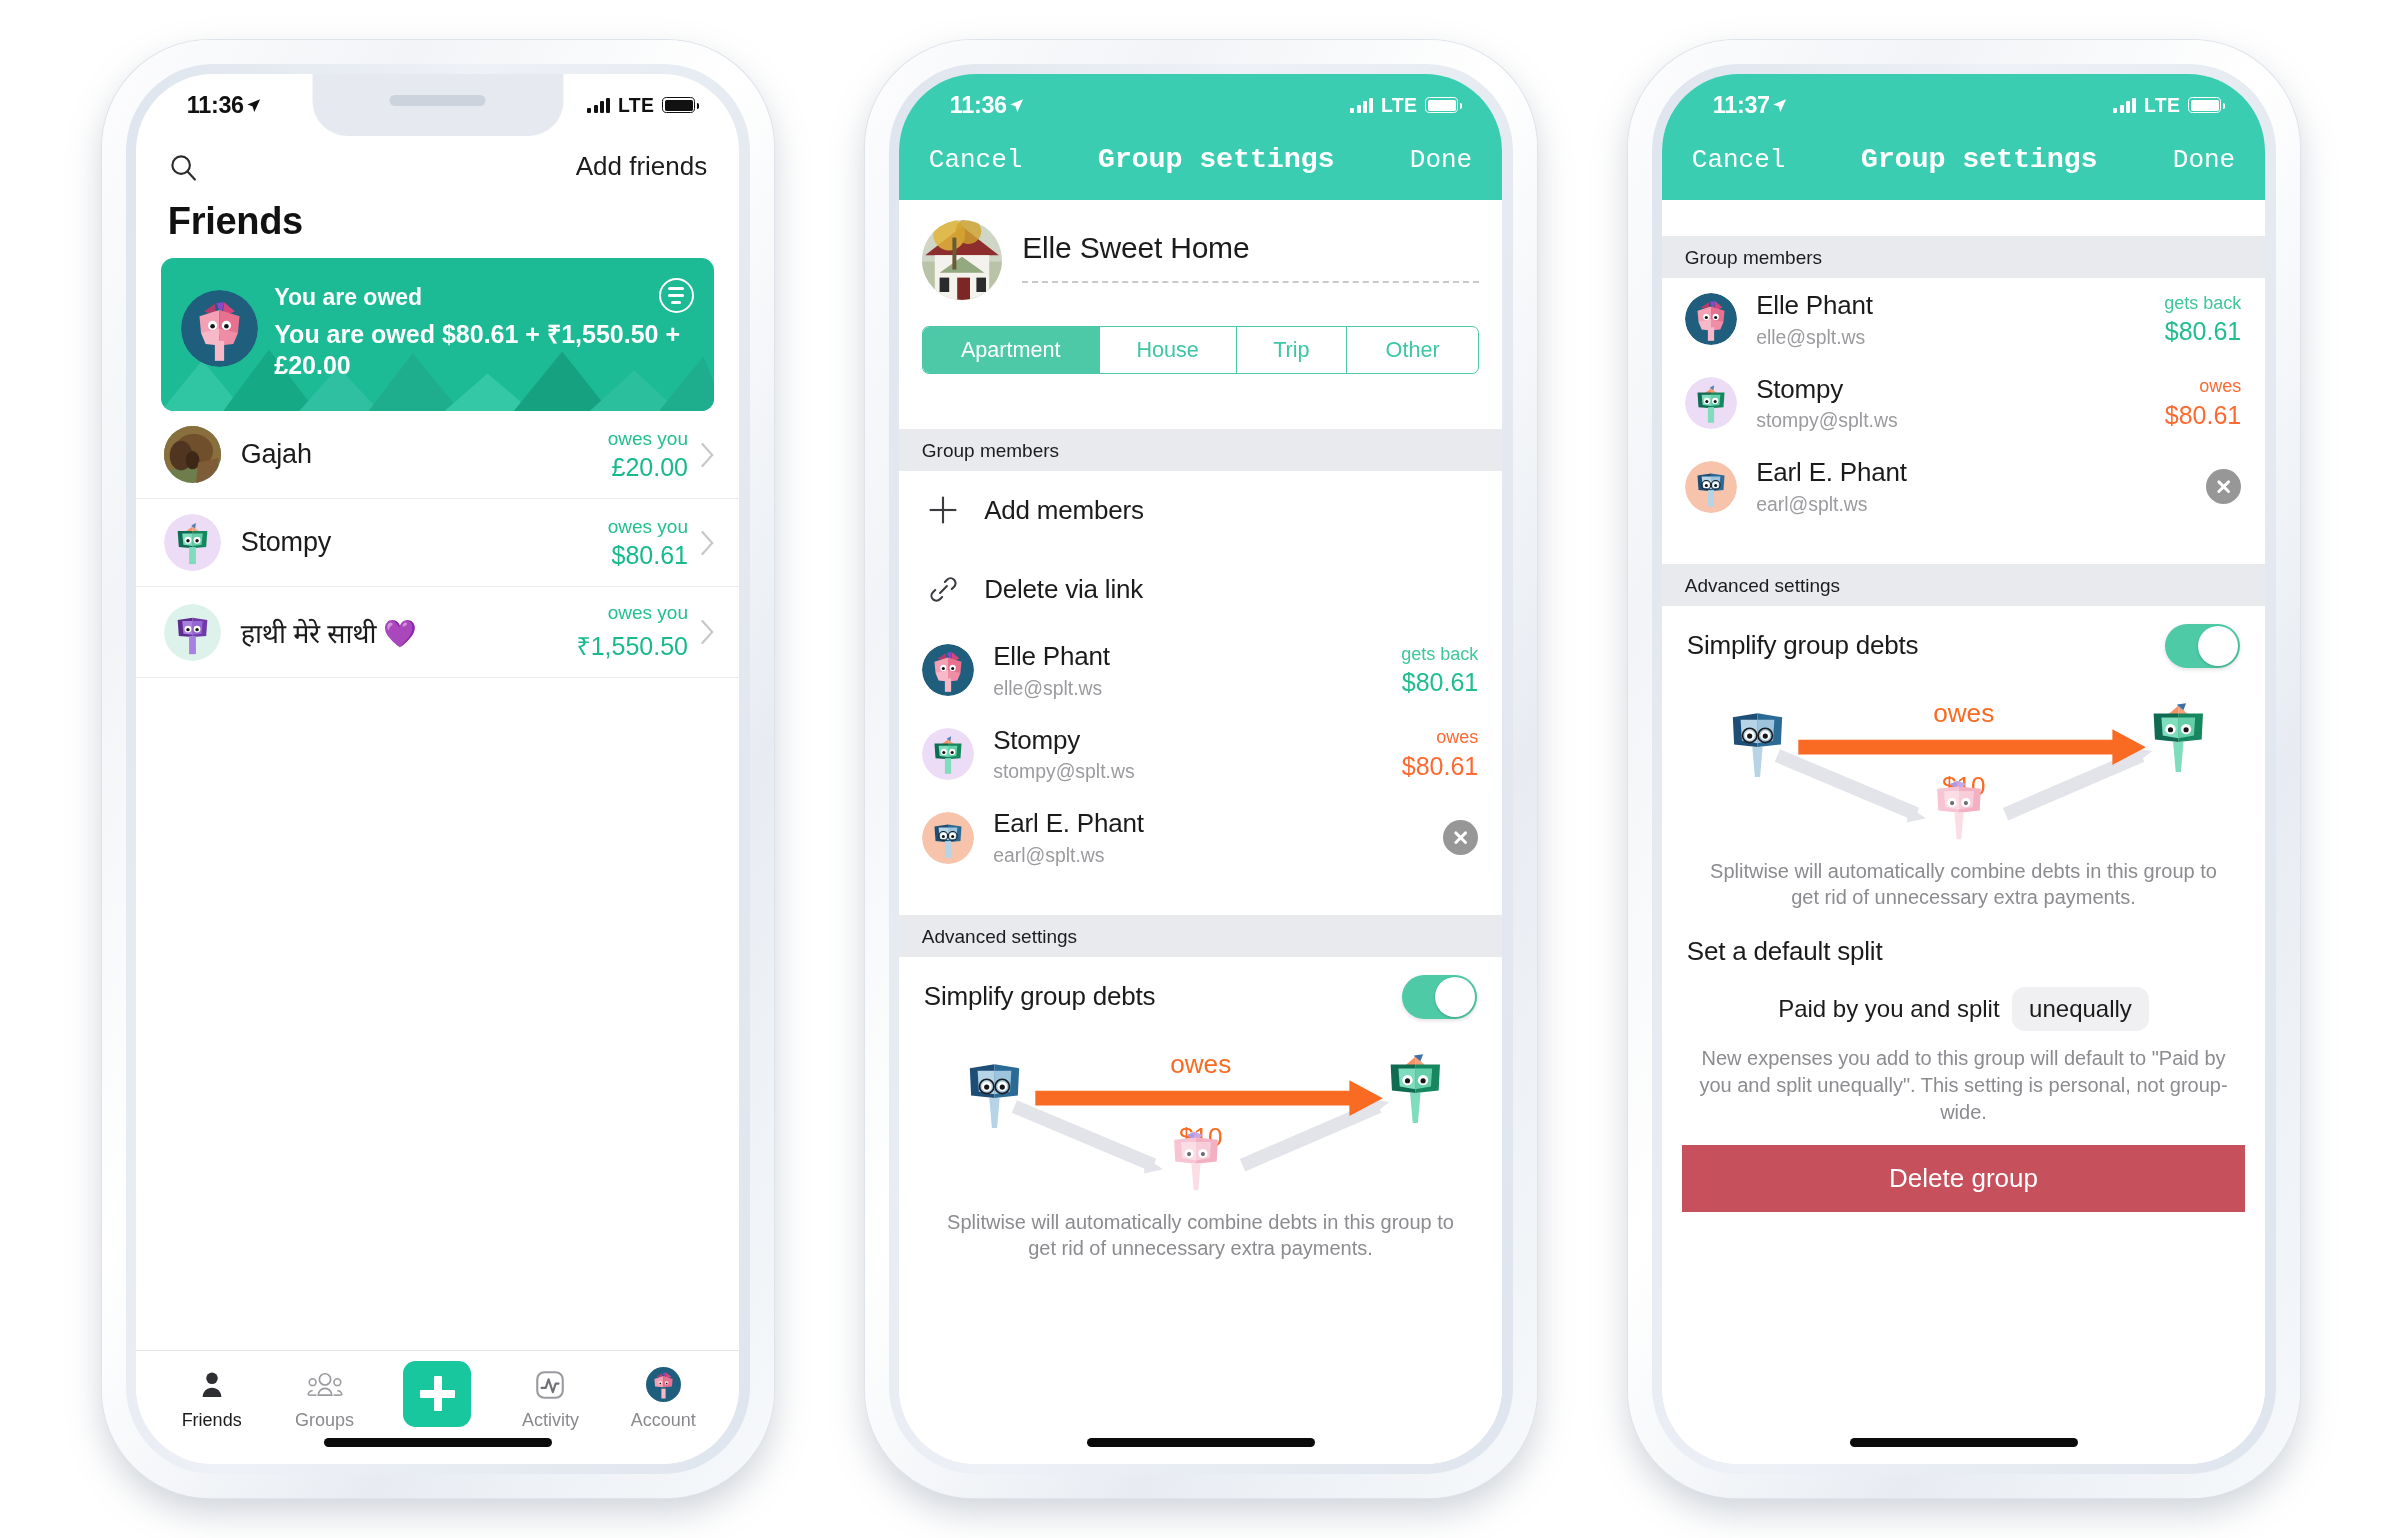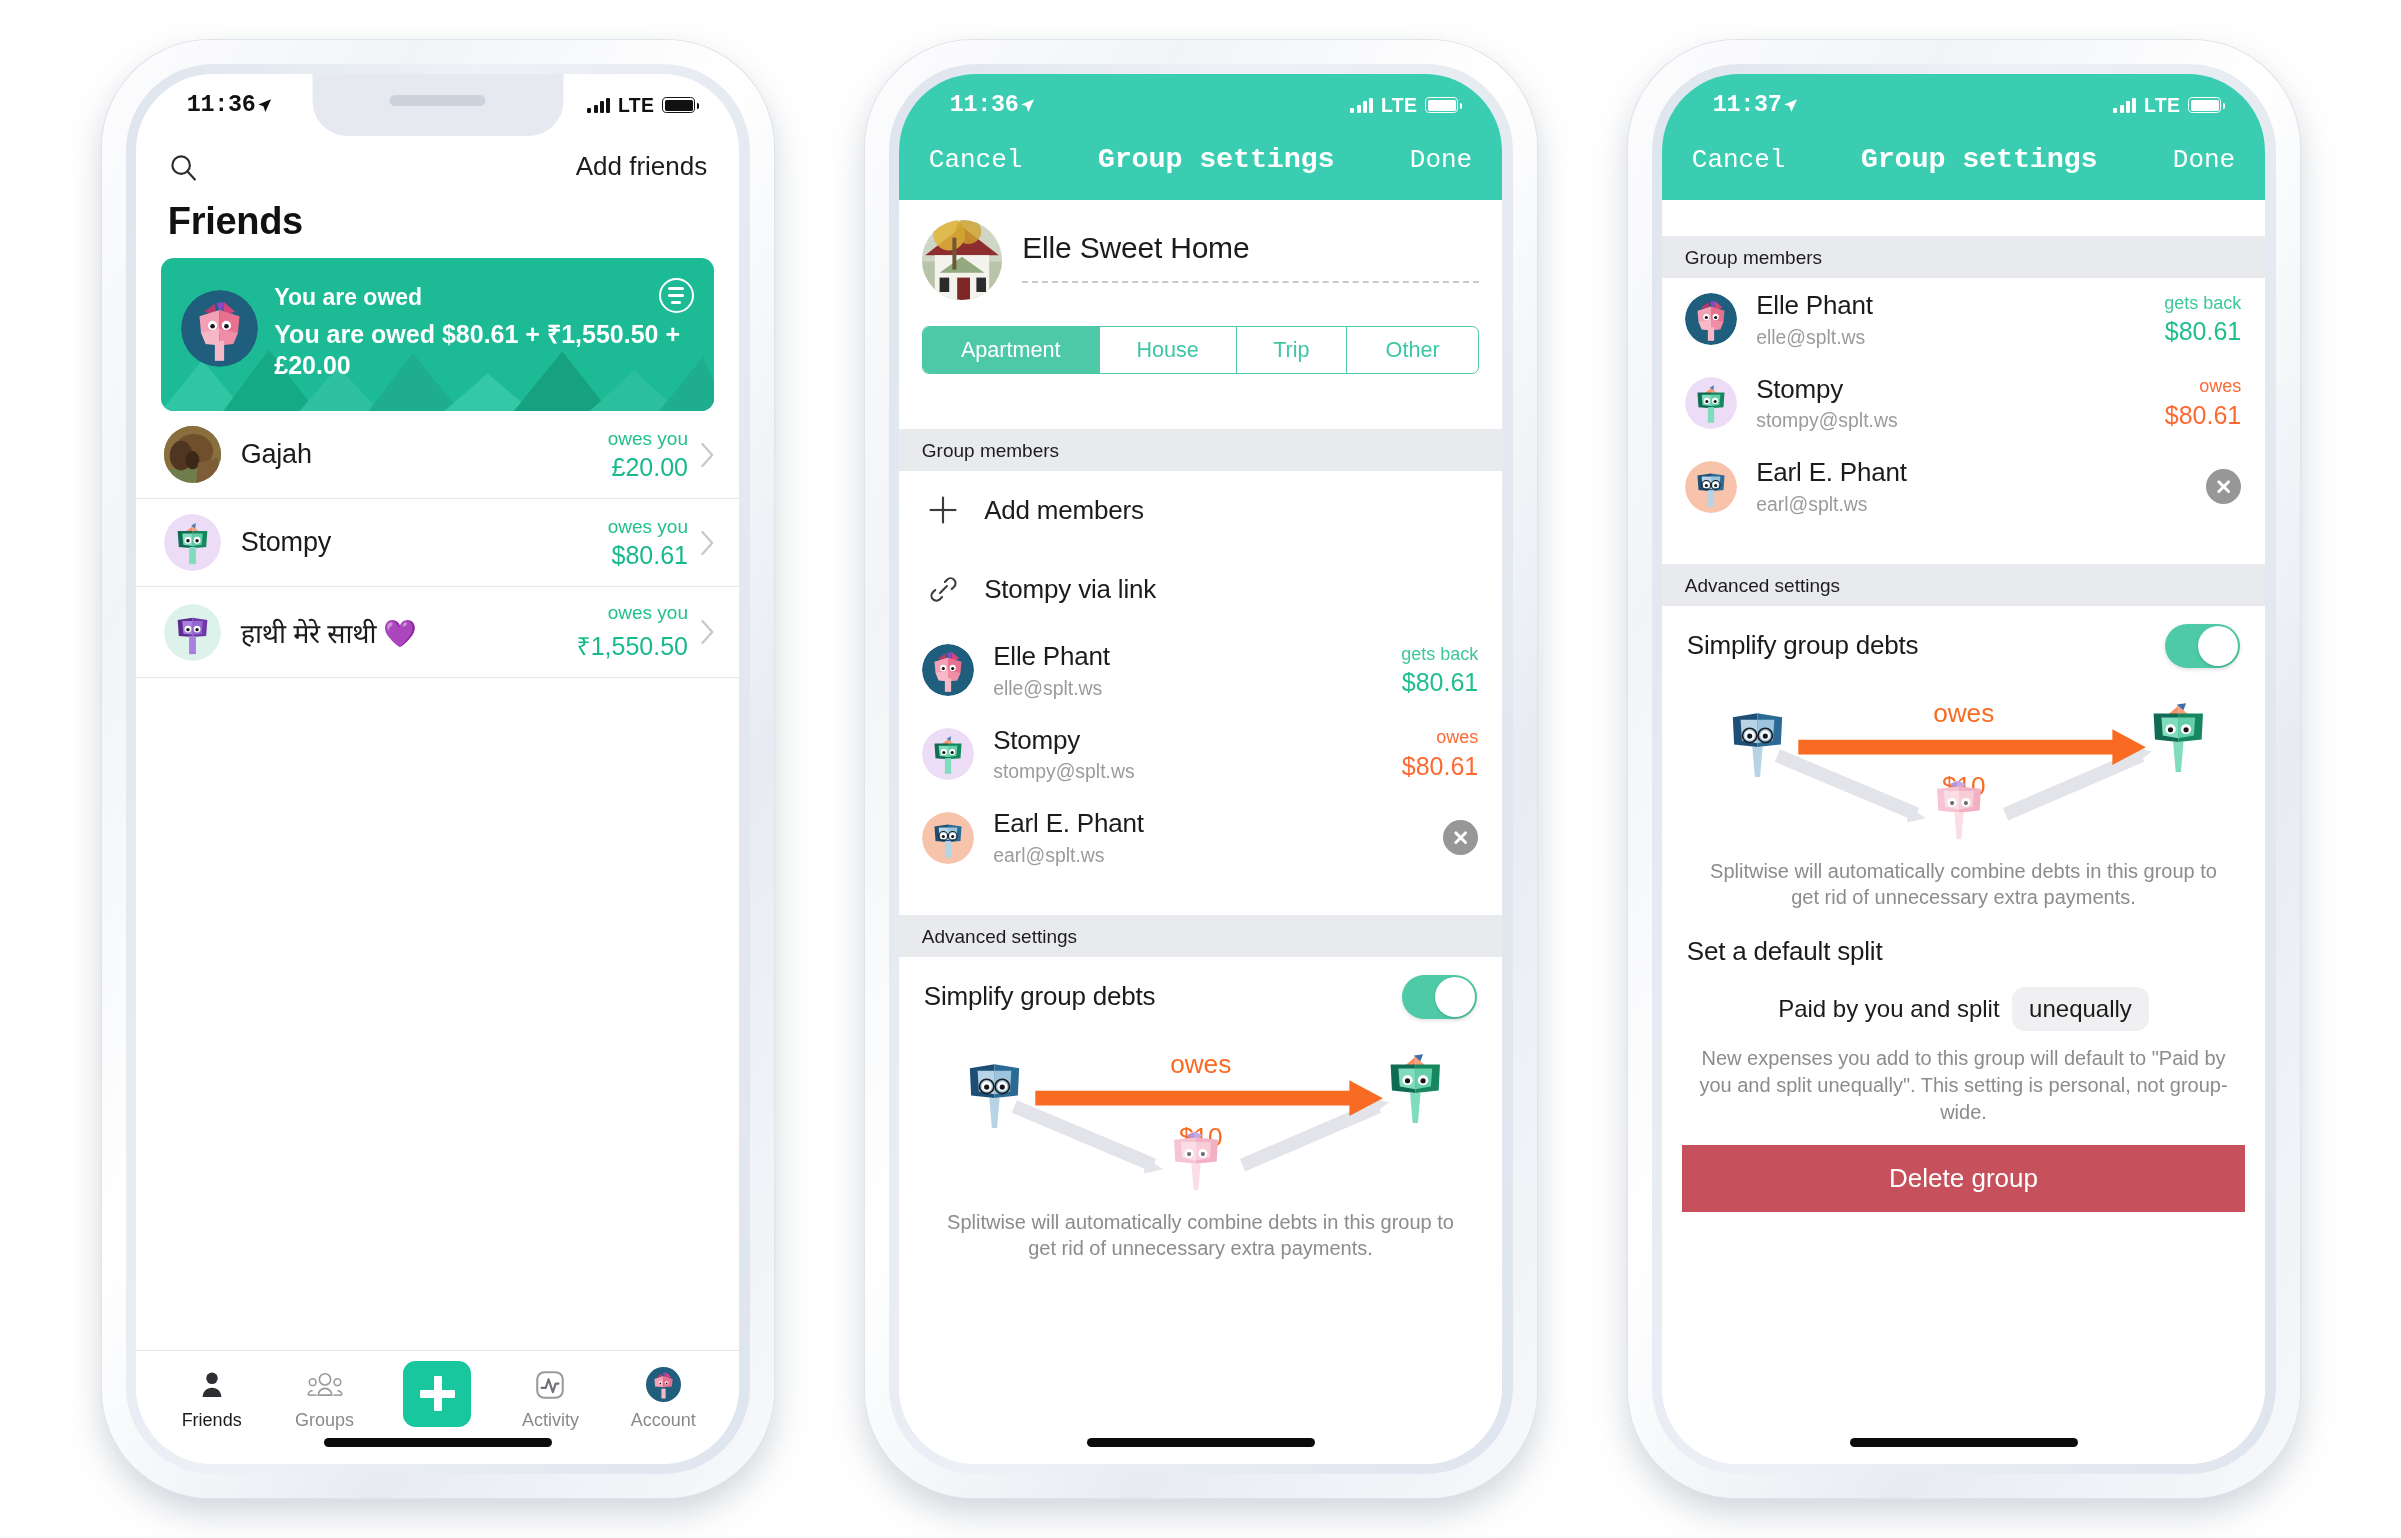--- a/index.html
+++ b/index.html
@@ -71,21 +71,21 @@
     align-items: center;
     justify-content: space-between;
     padding: 0 44px 0 51px;
     z-index: 45;
     font-size: 23.4px;
     font-weight: bold;
     letter-spacing: -0.3px;
   }
   .statusbar.dark { color: #111; }
   .statusbar.light { color: #ffffff; }
-  .sb-left { display: flex; align-items: center; gap: 2px; font-family: Liberation Mono, monospace; }
+  .sb-left { display: flex; align-items: center; gap: 2px; }
   .loc-arrow { width: 15.4px; height: 15.4px; display:block; }
   .sb-right { display: flex; align-items: center; gap: 8px; }
   .bars { display: flex; align-items: flex-end; gap: 2.3px; height: 16px; }
   .bars i { display:block; width: 4px; border-radius: 1.1px; background: currentColor; }
   .bars i:nth-child(1){height:5.1px}
   .bars i:nth-child(2){height:8.5px}
   .bars i:nth-child(3){height:12px}
   .bars i:nth-child(4){height:15.4px}
   .lte { font-size: 19.4px; font-weight: bold; letter-spacing: 0.3px; }
   .batt {
@@ -591,21 +591,21 @@
         </div>
 
         <div class="mrow">
           <div class="ico">
             <svg width="33" height="33" viewBox="0 0 24 24">
               <path d="M9.5 14.5l5-5" stroke="#3a3a3f" stroke-width="1.5" stroke-linecap="round"></path>
               <path d="M13 6.5l1.6-1.6a3.6 3.6 0 015.1 5.1L18 11.6" fill="none" stroke="#3a3a3f" stroke-width="1.5" stroke-linecap="round"></path>
               <path d="M11 17.5l-1.6 1.6a3.6 3.6 0 01-5.1-5.1L6 12.4" fill="none" stroke="#3a3a3f" stroke-width="1.5" stroke-linecap="round"></path>
             </svg>
           </div>
-          <div class="mlabel">Stompy via link</div>
+          <div class="mlabel">Delete via link</div>
         </div>
 
         <div class="mrow">
           <div class="av">
             <svg viewBox="0 0 100 100">
               <circle cx="50" cy="50" r="50" fill="#1f5f7d"></circle>
               <polygon points="30,28 46,18 48,34" fill="#b23a6d"></polygon>
               <polygon points="48,17 58,16 54,32" fill="#8e47c9"></polygon>
               <polygon points="58,16 72,28 56,34" fill="#d2467c"></polygon>
               <polygon points="24,34 50,26 50,58 26,56" fill="#f4a0b5"></polygon>

